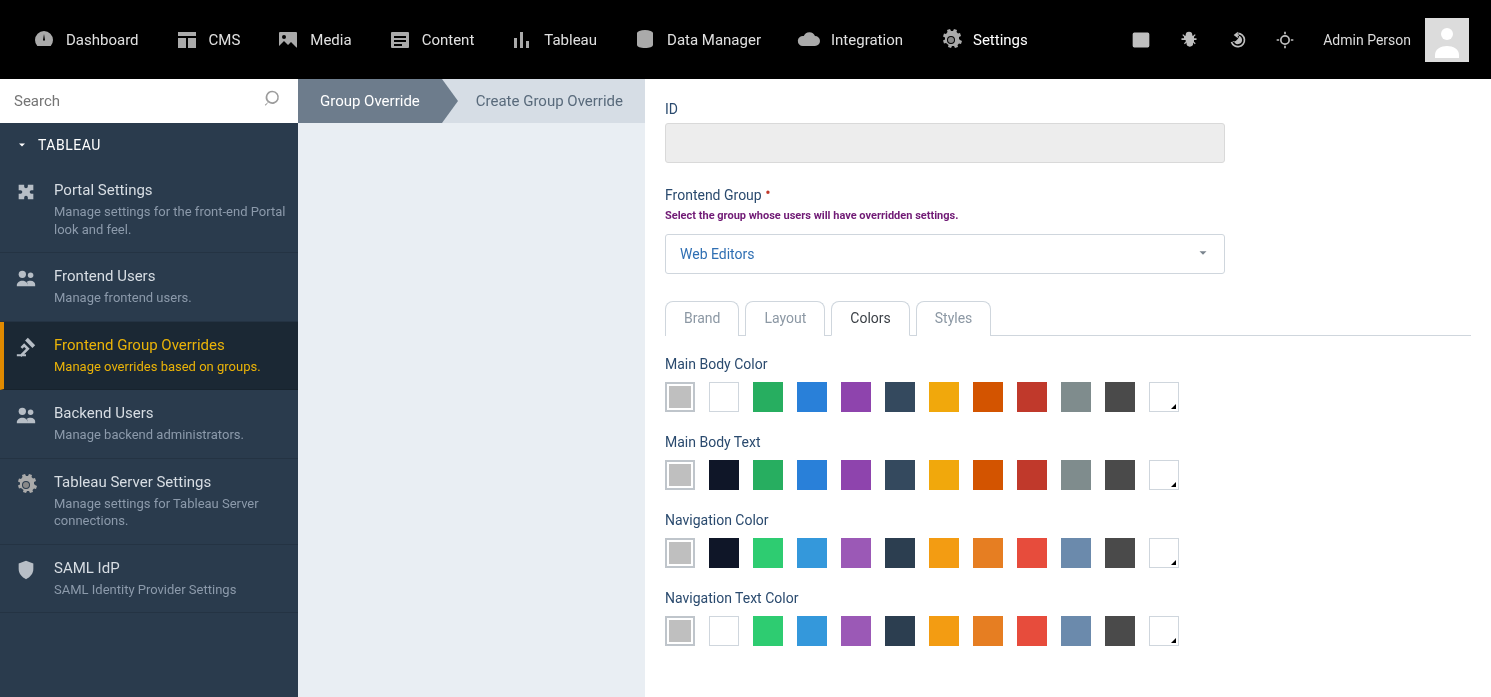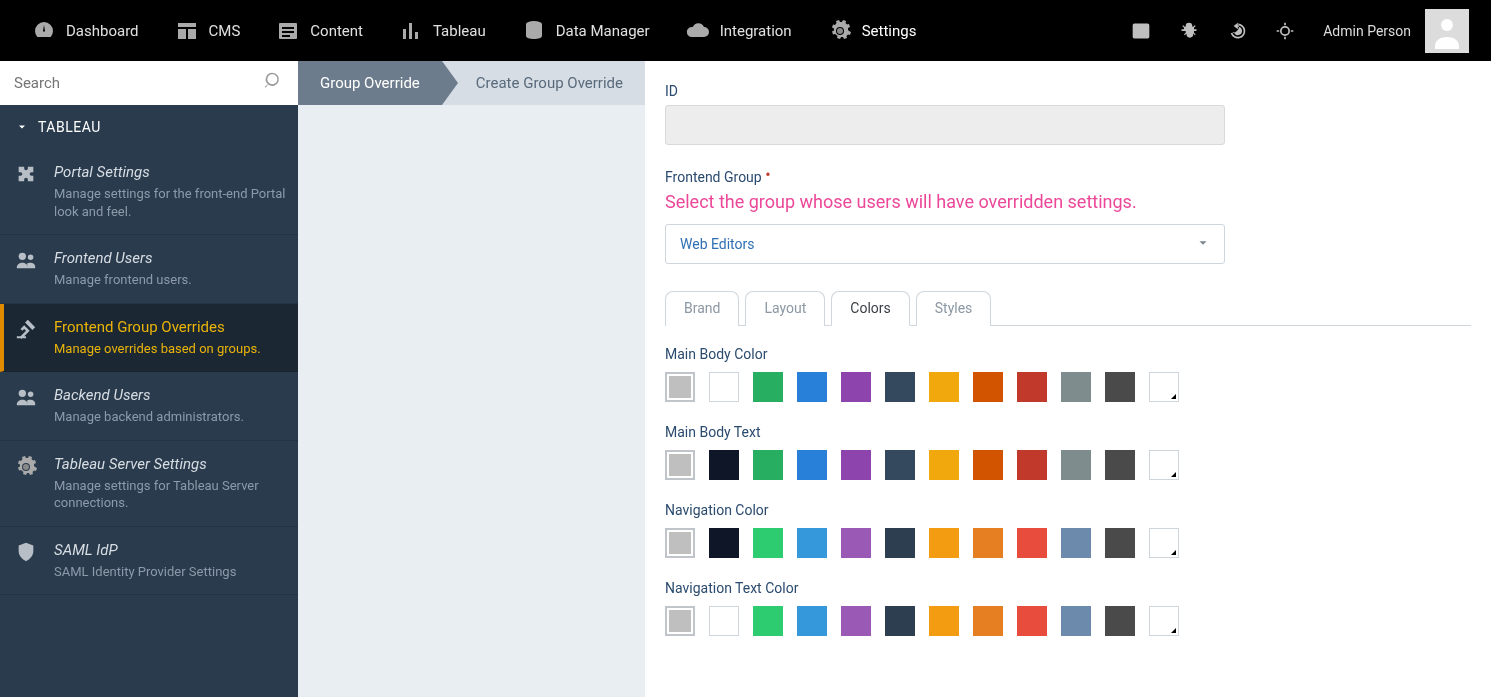--- a/index.html
+++ b/index.html
@@ -1,19 +1,19 @@
 <!DOCTYPE html>
 <html><head>
 <meta charset="utf-8">
 <style>
 * { margin: 0; padding: 0; box-sizing: border-box; font-family: -apple-system, BlinkMacSystemFont, "Segoe UI", Roboto, Helvetica, Arial, sans-serif; }
 body { background: #e9eef3; width: 1491px; height: 697px; overflow: hidden; }
 
 
-.topnav { height: 61px; background: #000; display: flex; align-items: center; padding: 0 14px; color: #d0d0d0; }
+.topnav { height: 79px; background: #000; display: flex; align-items: center; padding: 0 14px; color: #d0d0d0; }
 .topnav-item { display: flex; align-items: center; gap: 10px; padding: 0 18px; height: 61px; cursor: pointer; color: #e0e0e0; font-size: 15px; }
 .topnav-item.active { color: #fff; }
 .topnav-icon { width: 24px; height: 24px; display: inline-flex; align-items: center; justify-content: center; color: #aaa; font-size: 20px; }
 .topnav-spacer { flex: 1; }
 .topnav-util { display: flex; align-items: center; gap: 28px; padding-right: 8px; }
 .util-icon { width: 20px; height: 20px; color: #bfbfbf; cursor: pointer; }
 .user { display: flex; align-items: center; gap: 14px; color: #dcdcdc; font-size: 14px; }
 .avatar { width: 44px; height: 44px; background: #dcdcdc; display: flex; align-items: center; justify-content: center; }
 
 
@@ -23,36 +23,36 @@
 .search input { flex: 1; border: none; outline: none; font-size: 15px; color: #555; }
 .search .sicon { color: #9c9c9c; }
 
 .section-header { display: flex; align-items: center; gap: 10px; padding: 14px 16px; color: #fff; font-size: 14px; letter-spacing: .5px; cursor: pointer; }
 .sidebar-item { display: flex; gap: 14px; padding: 14px 12px 14px 12px; color: #fff; cursor: pointer; border-bottom: 1px solid rgba(0,0,0,.12); }
 .sidebar-item.active { background: #1b2834; border-left: 4px solid #e08a00; padding-left: 8px; }
 .sidebar-item .icon { width: 28px; color: #b7bec6; display: flex; justify-content: center; }
 .sidebar-item .texts { flex: 1; }
 .sidebar-item .title { font-size: 15px; color: #fff; margin-bottom: 4px; }
 .sidebar-item.active .title { color: #fff; }
-.sidebar-item:not(.active) .title { color: #d7dde3; font-style: italic; }
+.sidebar-item:not(.active) .title { color: #d7dde3; }
 .sidebar-item .desc { font-size: 13px; color: #8c9aab; line-height: 1.35; }
 .sidebar-item.active .desc, .sidebar-item.active .title { color: #eab308; }
 
 .content { flex: 1; display: flex; flex-direction: row; overflow: auto; background: #e9eef3; }
 
 
 .breadcrumb { display: flex; align-items: stretch; height: 44px; background: #d6dde5; }
 .crumb { display: flex; align-items: center; padding: 0 22px; font-size: 15px; color: #596a7b; position: relative; }
 .crumb.first { background: #6d7c8c; color: #fff; }
 .crumb.first::after { content: ""; position: absolute; right: -16px; top: 0; width: 0; height: 0; border-top: 22px solid transparent; border-bottom: 22px solid transparent; border-left: 16px solid #6d7c8c; z-index: 1; }
 
 .body { padding: 22px 20px; background: #fff; margin: 0; flex: 1; }
 
 .form-label { font-size: 14px; color: #2a4a6e; margin-bottom: 6px; }
-.form-sublabel { font-size: 18px; color: #ec4899; margin-bottom: 12px; }
+.form-sublabel { font-size: 11px; color: #701a75; margin-bottom: 12px; font-weight: bold; }
 .required-dot { color: #c0392b; font-size: 16px; line-height: 0; position: relative; top: -2px; }
 
 .disabled-input { width: 560px; height: 40px; background: #ededed; border: 1px solid #d9d9d9; border-radius: 3px; margin-bottom: 24px; }
 
 .select { width: 560px; height: 40px; background: #fff; border: 1px solid #cfd6dd; border-radius: 3px; display: flex; align-items: center; justify-content: space-between; padding: 0 14px; color: #2f6fb3; font-size: 14px; cursor: pointer; margin-bottom: 26px; }
 .select .chev { color: #7a848e; }
 
 
 .tabs { display: flex; gap: 6px; border-bottom: 1px solid #cfd6dd; margin-bottom: 20px; }
 .tab { padding: 8px 18px 9px; border: 1px solid #cfd6dd; border-bottom: none; border-radius: 8px 8px 0 0; font-size: 14px; color: #8c98a4; cursor: pointer; background: #fff; position: relative; top: 1px; }
@@ -81,20 +81,30 @@
       </div>
       <div class="topnav-item">
         <span class="topnav-icon cms">
           <svg viewBox="0 0 24 24" width="24" height="24" fill="currentColor">
             <rect x="3" y="4" width="18" height="4"></rect>
             <rect x="3" y="10" width="8" height="10"></rect>
             <rect x="13" y="10" width="8" height="10"></rect>
           </svg>
         </span>
         <span>CMS</span>
+      </div>
+      <div class="topnav-item">
+        <span class="topnav-icon image">
+          <svg viewBox="0 0 24 24" width="24" height="24" fill="currentColor">
+            <rect x="3" y="4" width="18" height="16" rx="1"></rect>
+            <circle cx="8" cy="9" r="2" fill="#000"></circle>
+            <path d="M3 18l5-5 4 4 3-3 6 6H3z" fill="#000"></path>
+          </svg>
+        </span>
+        <span>Media</span>
       </div>
       <div class="topnav-item">
         <span class="topnav-icon list">
           <svg viewBox="0 0 24 24" width="24" height="24" fill="currentColor">
             <rect x="3" y="4" width="18" height="16" rx="1"></rect>
             <rect x="6" y="8" width="12" height="2" fill="#000"></rect>
             <rect x="6" y="12" width="12" height="2" fill="#000"></rect>
             <rect x="6" y="16" width="8" height="2" fill="#000"></rect>
           </svg>
         </span>

